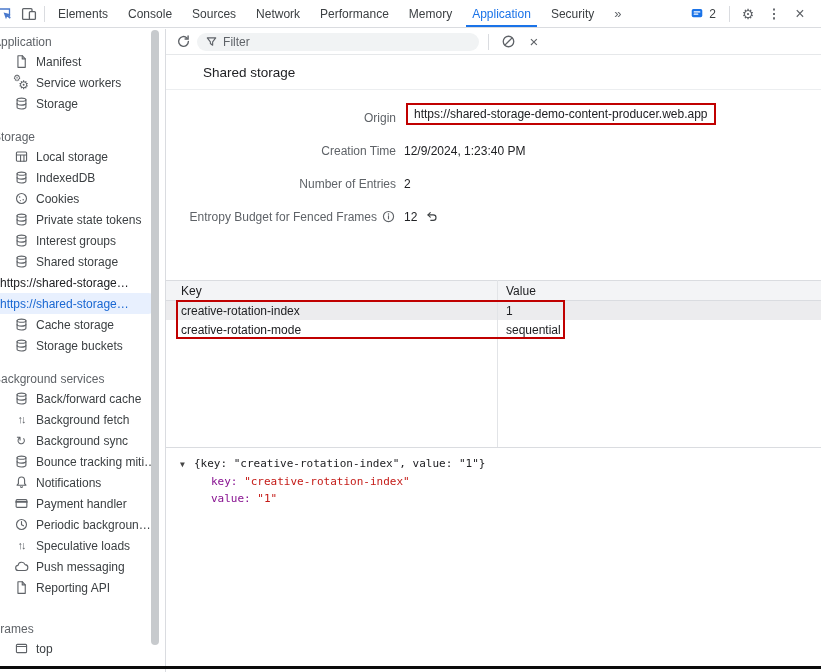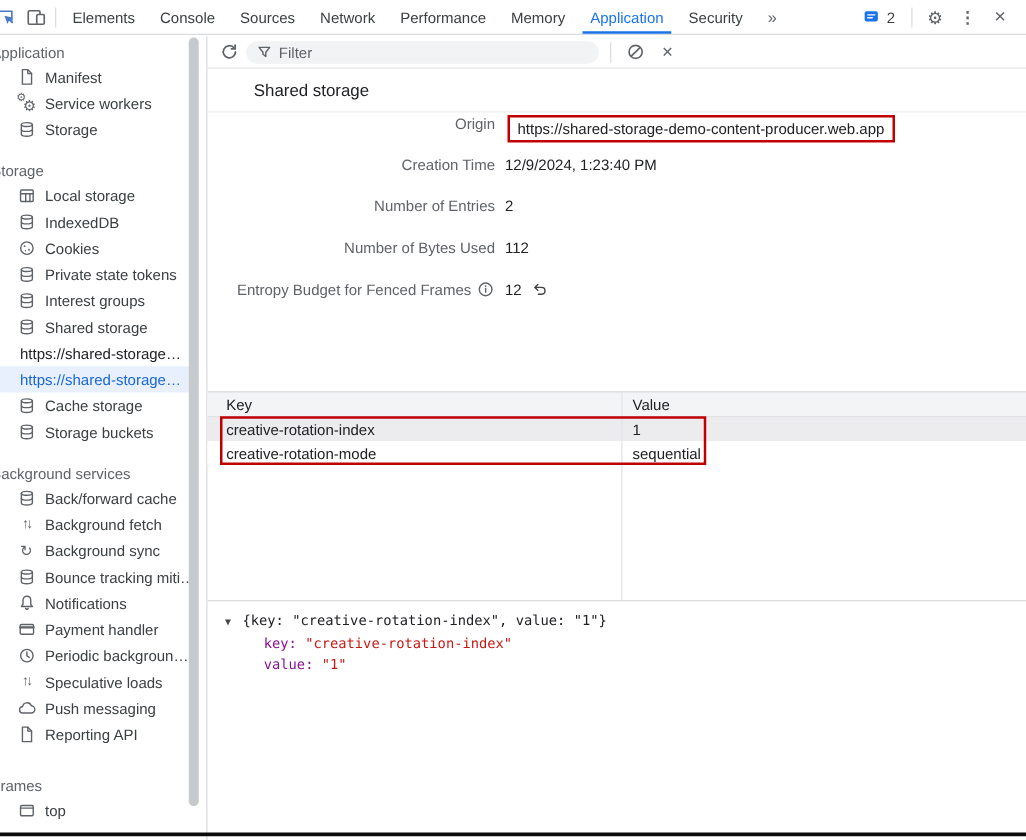--- a/index.html
+++ b/index.html
@@ -30,21 +30,21 @@
   
   .sidebar { position:absolute; top:29px; left:0; width:165px; bottom:0; background:#fff; overflow:hidden; }
   .side-section { margin-top:14px; }
   .side-section:first-child { margin-top:4px; }
   .side-section.frames-extra { margin-top:22px; }
   .section-title { margin-left:-7px; height:18px; line-height:18px; color:#5f6368; white-space:nowrap; }
   .tree-item { height:21px; display:flex; align-items:center; padding-left:13px; cursor:pointer;
                white-space:nowrap; color:#3c4043; }
   .tree-item .tree-icon { width:16px; height:16px; margin-right:7px; display:inline-flex;
                           align-items:center; justify-content:center; color:#5f6368; position:relative; flex:0 0 16px; }
-  .tree-item.child { padding-left:16px; color:#202124; }
+  .tree-item.child { padding-left:0; color:#202124; }
   .tree-item.selected { background:#e8f0fe; color:#1967d2; border-radius:0 12px 12px 0; margin-right:6px; }
   .txt-icon { color:#5f6368; line-height:1; }
   .sw-gears { position:relative; width:16px; height:16px; display:block; }
   .sw-gears span:first-child { position:absolute; top:-2px; left:0; font-size:9px; }
   .sw-gears span:last-child { position:absolute; bottom:-1px; right:0; font-size:12px; }
   .side-scrollbar { position:absolute; top:30px; left:151px; width:9px; height:615px; }
   .side-scroll-thumb { width:8px; height:100%; background:#c7cacd; border-radius:5px; }
 
   
   .main { position:absolute; top:29px; left:165px; right:0; bottom:0; background:#fff;
@@ -56,21 +56,21 @@
                  align-items:center; padding:0 8px; gap:5px; }
   .filter-pill input { border:none; outline:none; background:transparent; font-family:"Liberation Sans",sans-serif;
                        font-size:12px; color:#c2410c; width:100%; }
   .filter-pill input::placeholder { color:#5f6368; }
   .tb-icon { color:#5f6368; cursor:pointer; display:flex; align-items:center; justify-content:center; width:20px; }
   .tb-close { color:#5f6368; font-size:15px; cursor:pointer; width:20px; text-align:center; }
 
   .report-title { padding:10px 0 9px 37px; font-size:13.5px; color:#202124; border-bottom:1px solid #eceef0; }
 
   .fields { padding-top:2px; }
-  .field-row { height:33px; display:flex; align-items:flex-start; }
+  .field-row { height:33px; display:flex; align-items:flex-end; }
   .field-label { width:218px; margin-left:12px; text-align:right; color:#5f6368; display:inline-flex;
                  justify-content:flex-end; align-items:center; gap:4px; white-space:nowrap; }
   .field-value { margin-left:8px; color:#202124; display:flex; align-items:center; gap:7px; }
   .red-box { border:2px solid #c00000; padding:2px 6px; margin-left:2px; }
   .info-ic { display:inline-flex; color:#5f6368; cursor:pointer; }
   .reset-ic { display:inline-flex; color:#3c4043; cursor:pointer; }
 
   .grid { position:relative; margin-top:56px; }
   .grid-head { display:flex; height:21px; background:#f3f4f6; border-top:1px solid #dadce0;
                border-bottom:1px solid #dadce0; align-items:center; color:#202124; }
@@ -400,26 +400,20 @@
       <div class="field-row">
         <span class="field-label">Creation Time</span>
         <span class="field-value">
           <span>12/9/2024, 1:23:40 PM</span>
         </span>
       </div>
       <div class="field-row">
         <span class="field-label">Number of Entries</span>
         <span class="field-value">
           <span>2</span>
-        </span>
-      </div>
-      <div class="field-row">
-        <span class="field-label">Number of Bytes Used</span>
-        <span class="field-value">
-          <span>112</span>
         </span>
       </div>
       <div class="field-row">
         <span class="field-label">Entropy Budget for Fenced Frames<span class="info-ic">
             <svg width="15" height="15" viewBox="0 0 16 16" fill="none" stroke="currentColor" stroke-width="1.2" stroke-linecap="round" stroke-linejoin="round">
               <circle cx="8" cy="8" r="5.4"></circle>
               <path d="M8 7.3v3.2"></path>
               <circle cx="8" cy="5.2" r=".8" fill="currentColor" stroke="none"></circle>
             </svg>
           </span></span>

